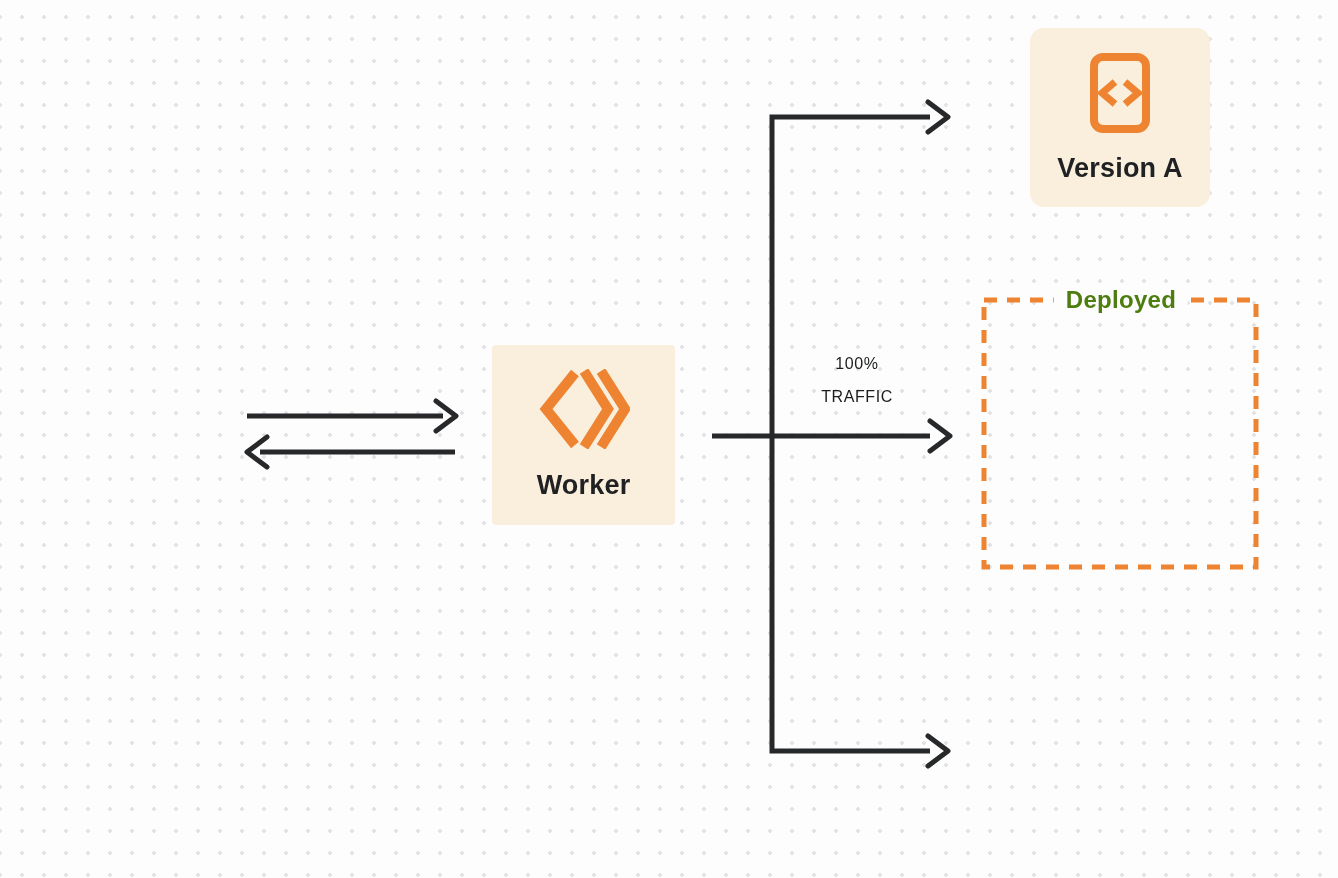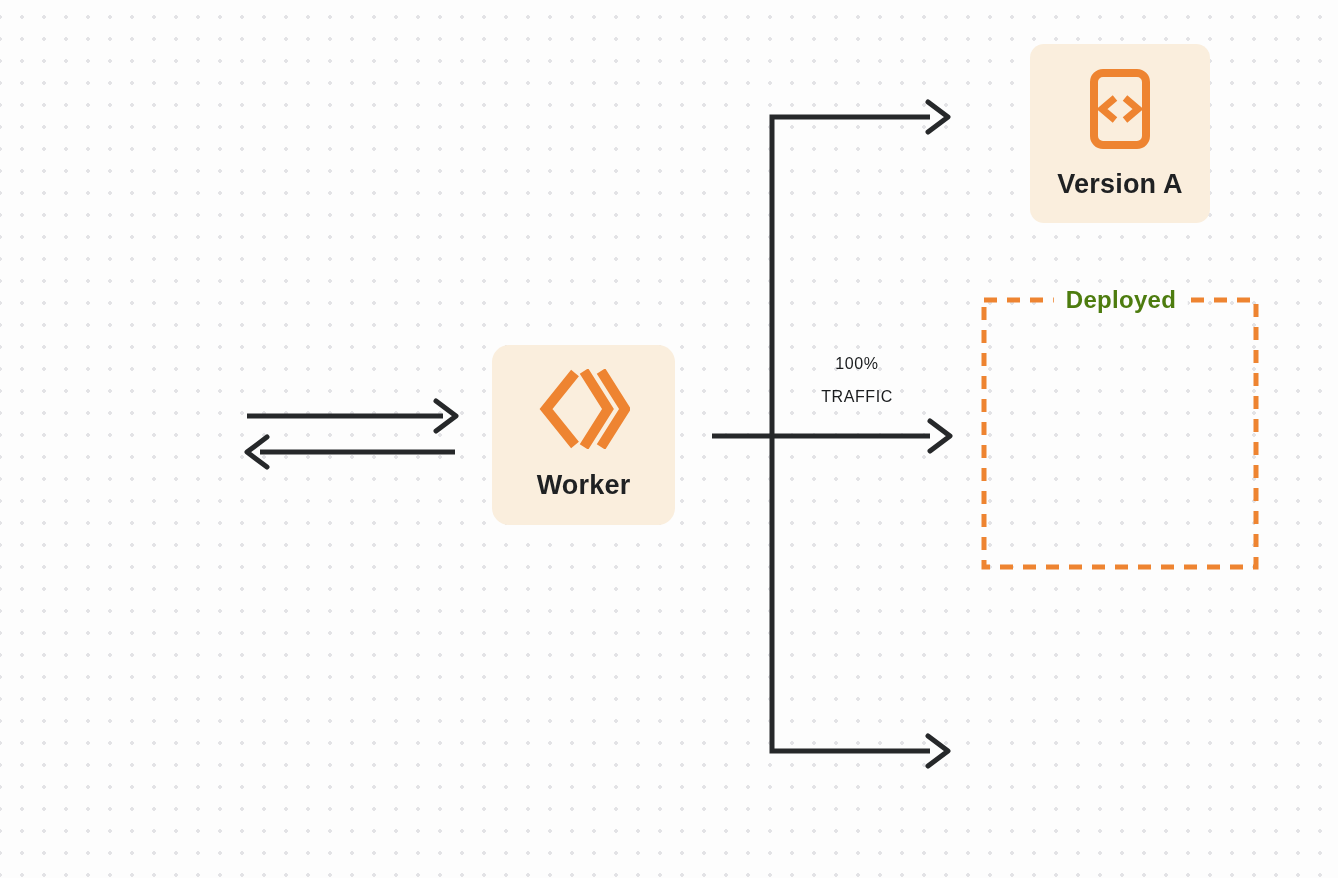--- a/index.html
+++ b/index.html
@@ -60,30 +60,30 @@
   .client-node {
     left: 31px; top: 344px;
     width: 181px; height: 180px;
     background: #F5F6F7;
     border-radius: 10px;
   }
   .worker-node {
     left: 492px; top: 345px;
     width: 183px; height: 180px;
     background: #FAEEDD;
-    border-radius: 17px;
+    border-radius: 4px;
     gap: 17px;
   }
   .version-node {
     width: 180px; height: 179px;
     background: #FAEEDD;
     border-radius: 14px;
     gap: 15px;
   }
-  .version-a { left: 1030px; top: 28px; margin-top: 16px; }
+  .version-a { left: 1030px; top: 28px; }
   .version-b { left: 1030px; top: 345px; }
   .version-c { left: 1030px; top: 661px; }
   .node-icon { display: block; }
   .traffic-label {
     position: absolute;
     left: 857px; top: 380px;
     transform: translate(-50%, -50%);
     text-align: center;
     font-size: 16px;
     font-weight: 400;

